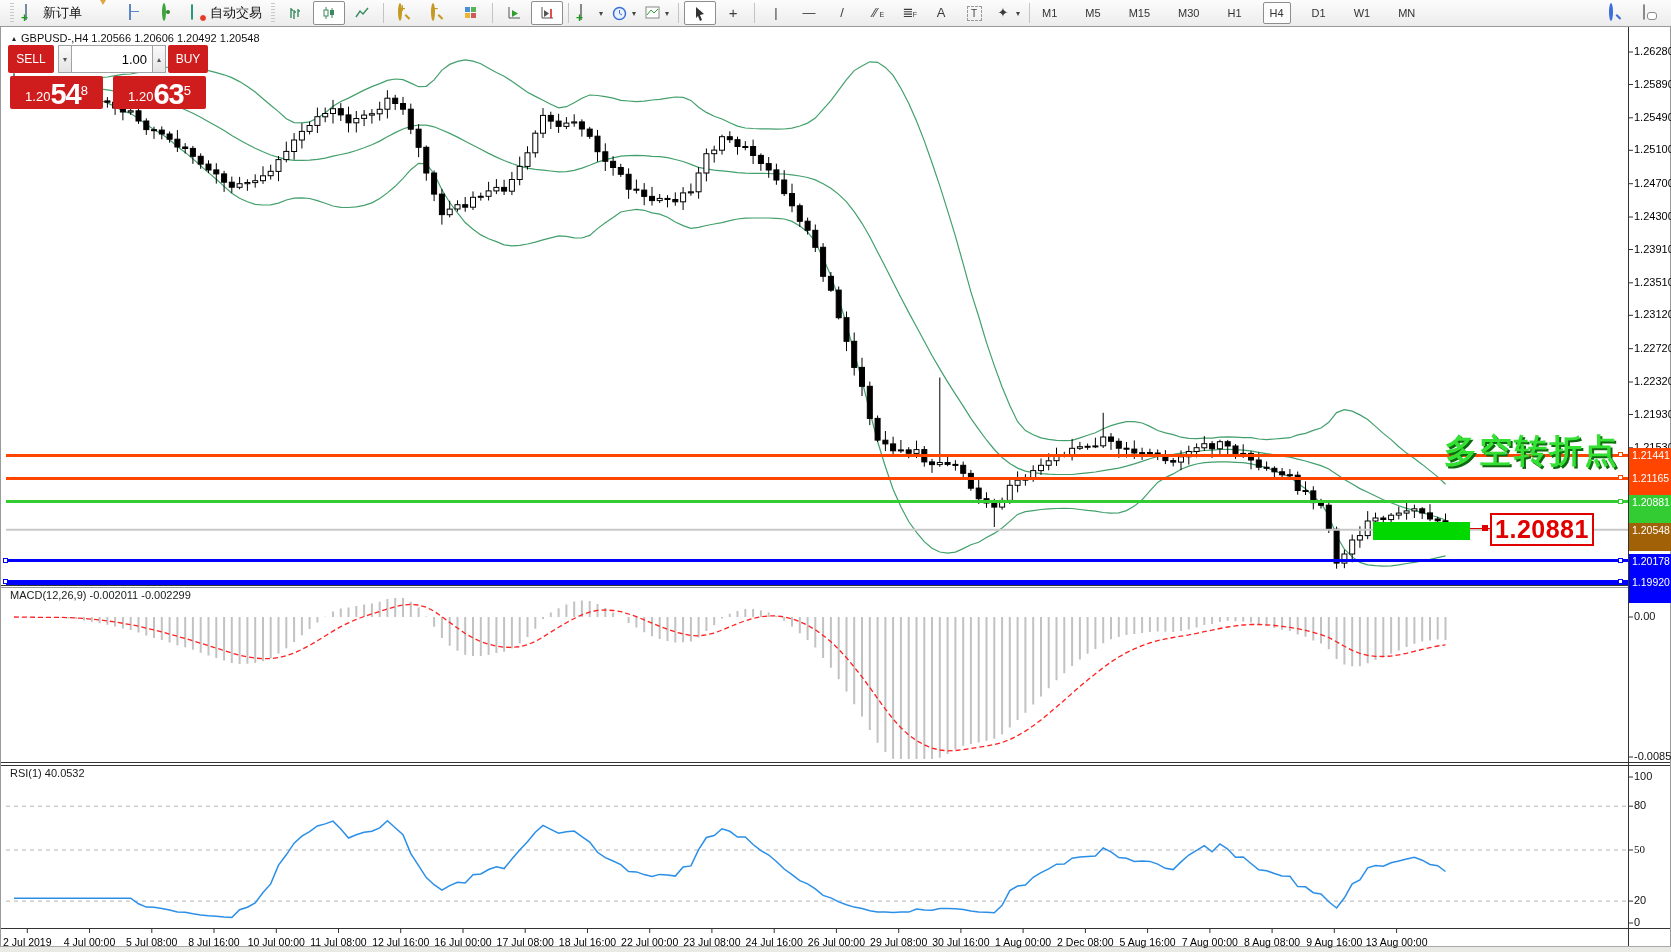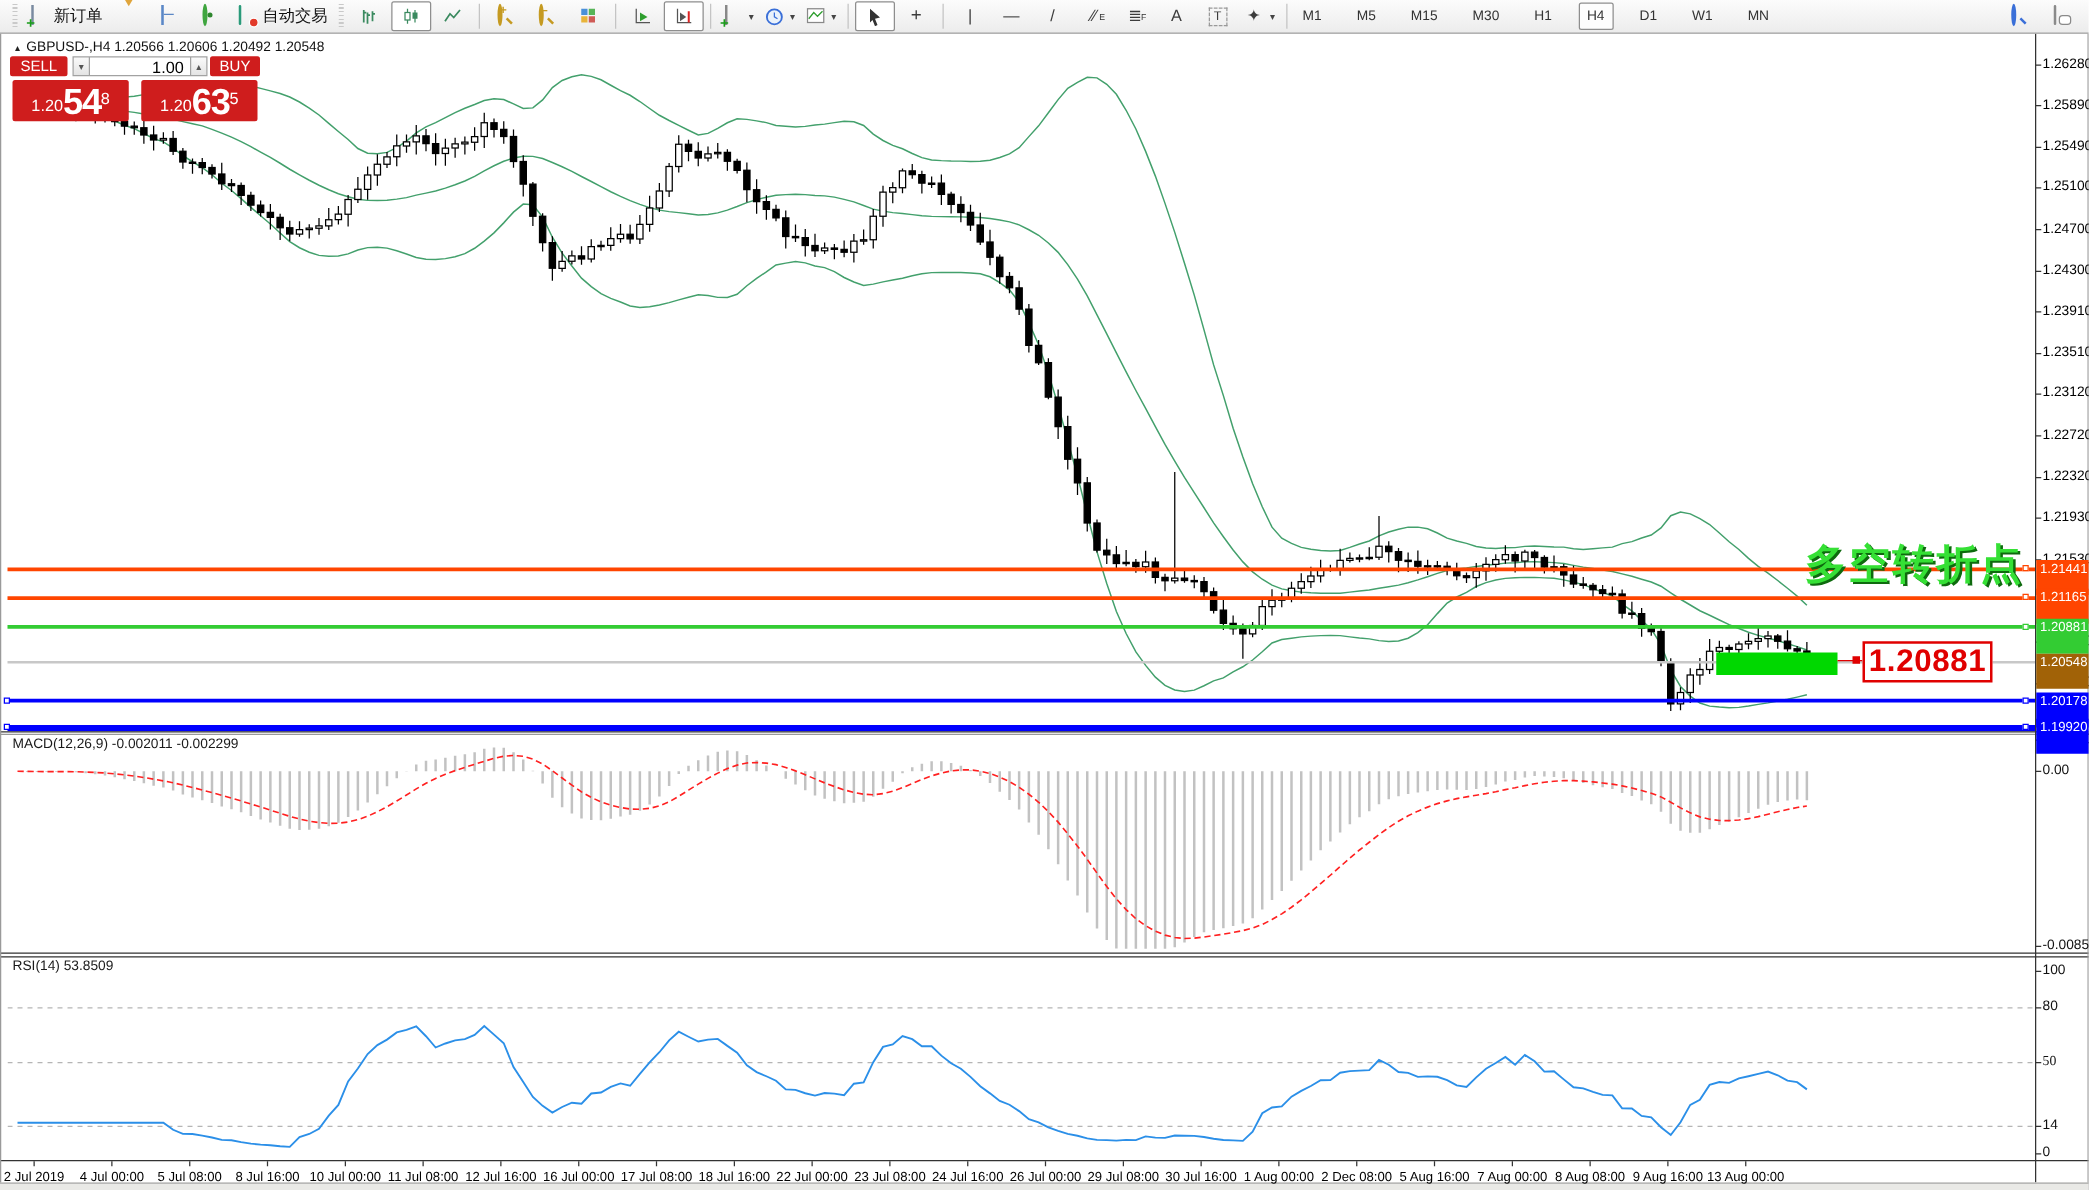--- a/index.html
+++ b/index.html
@@ -49,21 +49,21 @@
   .glyph.sub-e::after{content:"E";}
   .glyph.sub-f::after{content:"F";}
   
   .chart-window{position:absolute;top:27px;left:0;width:1671px;height:925px;background:#fff;}
   #chart-svg{position:absolute;left:0;top:0;z-index:1;}
   .frame-line{position:absolute;background:#333;z-index:6;}
   .symbol-line{position:absolute;left:12px;top:5px;z-index:8;font-size:11px;color:#111;display:flex;gap:5px;align-items:center;}
   .symbol-line .tri{font-size:8px;color:#222;}
   
   .trade-panel{position:absolute;left:8px;top:18px;width:200px;z-index:20;}
-  .tp-row1{display:flex;height:16px;align-items:stretch;}
+  .tp-row1{display:flex;height:28px;align-items:stretch;}
   .tp-btn{background:#cf1d1d;color:#fff;font-size:12px;display:flex;align-items:center;justify-content:center;border-radius:2px;}
   .tp-sell{width:46px;}
   .tp-buy{width:40px;margin-left:2px;}
   .tp-stepper{display:flex;margin-left:4px;}
   .tp-step{width:14px;background:linear-gradient(#fafafa,#e4e4e4);border:1px solid #a2a2a2;
     display:flex;align-items:center;justify-content:center;font-size:8px;color:#555;box-sizing:border-box;}
   .tp-vol{width:80px;border:1px solid #a2a2a2;border-left:none;border-right:none;text-align:right;
     font-size:13px;padding:0 5px;box-sizing:border-box;font-family:"Liberation Sans",sans-serif;}
   .tp-row2{display:flex;margin-top:3px;padding-left:2px;gap:10px;}
   .tp-quote{width:93px;height:33px;background:#cf1d1d;color:#fff;border-radius:2px;
@@ -517,28 +517,28 @@
     <div class="lvl-line" style="top: 559px; width: 1622px; height: 3px; background: rgb(0, 0, 255);"></div>
     <div class="anchor" style="left: 1618px; top: 557.5px; border: 1px solid rgb(0, 0, 255);"></div>
     <div class="anchor" style="left: 3px; top: 557.5px; border: 1px solid rgb(0, 0, 255);"></div>
     <div class="lvl-label" style="top: 553.5px; background: rgb(0, 0, 255);">1.20178</div>
     <div class="lvl-line" style="top: 579.5px; width: 1622px; height: 5px; background: rgb(0, 0, 255);"></div>
     <div class="anchor" style="left: 1618px; top: 579px; border: 1px solid rgb(0, 0, 255);"></div>
     <div class="anchor" style="left: 3px; top: 579px; border: 1px solid rgb(0, 0, 255);"></div>
     <div class="lvl-label" style="top: 575px; background: rgb(0, 0, 255);">1.19920</div>
     <div class="lvl-label" style="top: 522.667px; background: #a16207;">1.20548</div>
     <div class="ind-label" style="top: 589px;">MACD(12,26,9) -0.002011 -0.002299</div>
-    <div class="ind-label" style="top: 767px;">RSI(14) 53.8509</div>
+    <div class="ind-label" style="top: 767px;">RSI(1) 40.0532</div>
     <div class="sub-label" style="left: 1634px; top: 585px;">0.001607</div>
     <div class="sub-label" style="left: 1634px; top: 610px;">0.00</div>
     <div class="sub-label" style="left: 1634px; top: 750px;">-0.008522</div>
     <div class="sub-label" style="left: 1634px; top: 770px;">100</div>
     <div class="sub-label" style="left: 1634px; top: 799.2px;">80</div>
     <div class="sub-label" style="left: 1634px; top: 843px; font-family: Liberation Serif, serif;">50</div>
-    <div class="sub-label" style="left: 1634px; top: 894.1px;">14</div>
+    <div class="sub-label" style="left: 1634px; top: 894.1px;">20</div>
     <div class="sub-label" style="left: 1634px; top: 916px;">0</div>
     <div class="date-label" style="left: 27.3px;">2 Jul 2019</div>
     <div class="date-label" style="left: 89.54px;">4 Jul 00:00</div>
     <div class="date-label" style="left: 151.78px;">5 Jul 08:00</div>
     <div class="date-label" style="left: 214.02px;">8 Jul 16:00</div>
     <div class="date-label" style="left: 276.26px;">10 Jul 00:00</div>
     <div class="date-label" style="left: 338.5px;">11 Jul 08:00</div>
     <div class="date-label" style="left: 400.74px;">12 Jul 16:00</div>
     <div class="date-label" style="left: 462.98px;">16 Jul 00:00</div>
     <div class="date-label" style="left: 525.22px;">17 Jul 08:00</div>

